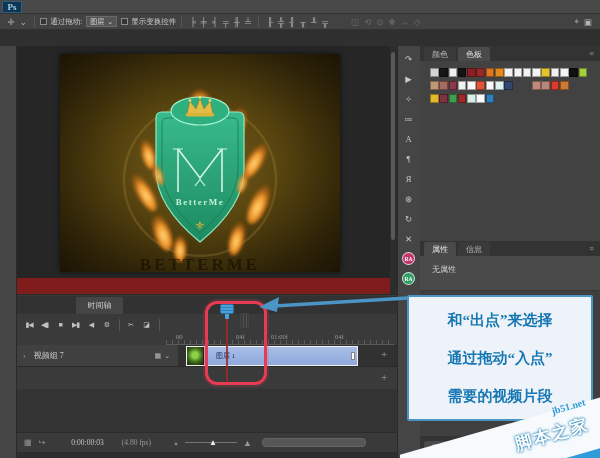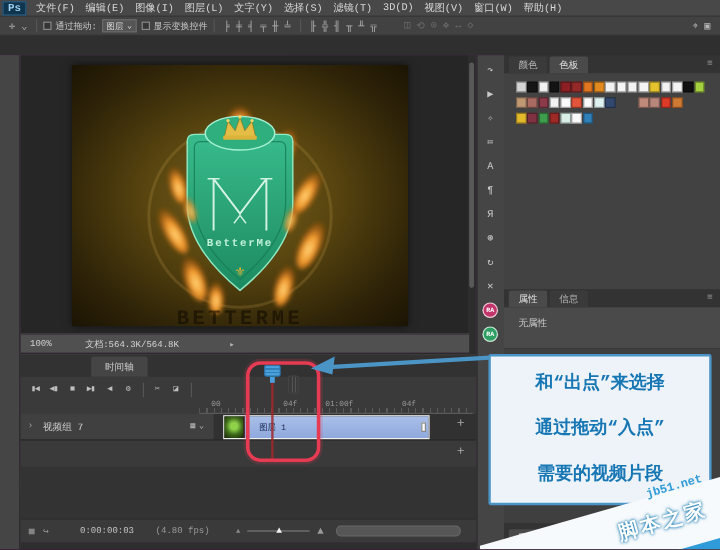--- a/index.html
+++ b/index.html
@@ -1,17 +1,17 @@
 <!DOCTYPE html>
 <html><head>
 <meta charset="utf-8">
 <style>
   html,body{margin:0;padding:0;background:#1b1b1b;}
-  #app{position:relative;width:600px;height:458px;background:#701a75;overflow:hidden;
-       font-family:Liberation Mono, monospace;color:#d6d6d6;
+  #app{position:relative;width:600px;height:458px;background:#7f1d1d;overflow:hidden;
+       font-family:Liberation Serif, serif;color:#d6d6d6;
        -webkit-font-smoothing:antialiased;}
   #app *{box-sizing:border-box;}
   .abs{position:absolute;}
 
   
   .menubar{left:0;top:0;width:600px;height:14px;background:#484848;border-bottom:1px solid #333;
            display:flex;align-items:center;gap:0;padding-left:2px;z-index:2;}
   .pslogo{width:20px;height:12px;background:#10354f;color:#9fd2f2;font-size:9px;font-weight:bold;
           display:flex;align-items:center;justify-content:center;margin-right:8px;border:1px solid #2d5e80;}
   .mi{font-size:8.5px;color:#d8d8d8;margin-right:9px;white-space:nowrap;}
@@ -152,34 +152,20 @@
   .wm-name{position:absolute;right:10px;bottom:12px;transform:rotate(-16deg);color:#fff;font-weight:bold;
            font-size:17px;letter-spacing:2px;text-shadow:0 0 2px #1f7fb5,0 0 3px #1f7fb5;}
 </style>
 </head>
 <body>
 
 <div id="app">
 
   <div class="abs menubar">
     <div class="pslogo">Ps</div>
-    <div style="display:flex">
-
-    <span class="mi">文件(F)</span>
-        <span class="mi">编辑(E)</span>
-        <span class="mi">图像(I)</span>
-        <span class="mi">图层(L)</span>
-        <span class="mi">文字(Y)</span>
-        <span class="mi">选择(S)</span>
-        <span class="mi">滤镜(T)</span>
-        <span class="mi">3D(D)</span>
-        <span class="mi">视图(V)</span>
-        <span class="mi">窗口(W)</span>
-        <span class="mi">帮助(H)</span>
-      </div>
   </div>
 
   <div class="abs optionsbar">
     <span class="obicon">✛</span>
     <span class="obicon">⌄</span>
     <span class="ob-sep"></span>
     <span class="cb"></span>
     <span>通过拖动:</span>
     <span class="obsel">
       <span>图层</span>
@@ -356,25 +342,20 @@
         <path d="M113,95 H123 M157,95 H167" stroke-width="1.2"></path>
         <path d="M135,132 L140,125.5 L145,132" stroke-width="1.2"></path>
       </g>
       <text x="140" y="151" font-size="9" font-weight="bold" fill="#bff0d8" text-anchor="middle" letter-spacing="1.5">BetterMe</text>
       <text x="140" y="176" font-size="12" fill="#d9b33a" text-anchor="middle">⚜</text>
       <text x="140" y="216" font-size="17" font-weight="bold" fill="#120d02" opacity="0.6" text-anchor="middle" letter-spacing="3">BETTERME</text>
     </svg>
   </div>
   <div class="abs vscroll"></div>
   <div class="abs vthumb"></div>
-  <div class="abs docstatus">
-    <span class="z">100%</span>
-    <span class="d">文档:564.3K/564.8K</span>
-    <span class="c">▸</span>
-  </div>
 
   <div class="abs tl"></div>
   <div class="abs tl-tabrow"></div>
   <div class="abs tl-tab">时间轴</div>
   <div class="abs tl-controls">
     <span style="display:flex">
 
     <span class="tl-btn">▮◀</span>
         <span class="tl-btn">◀▮</span>
         <span class="tl-btn">■</span>

